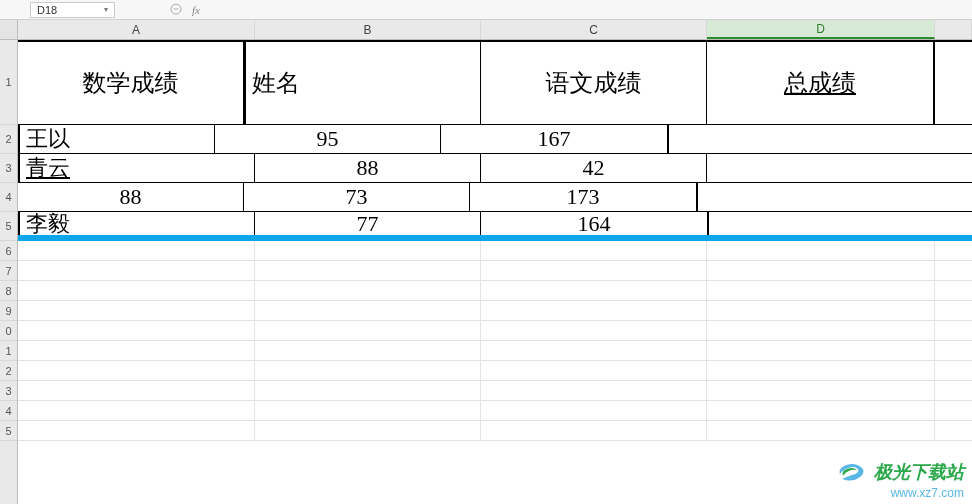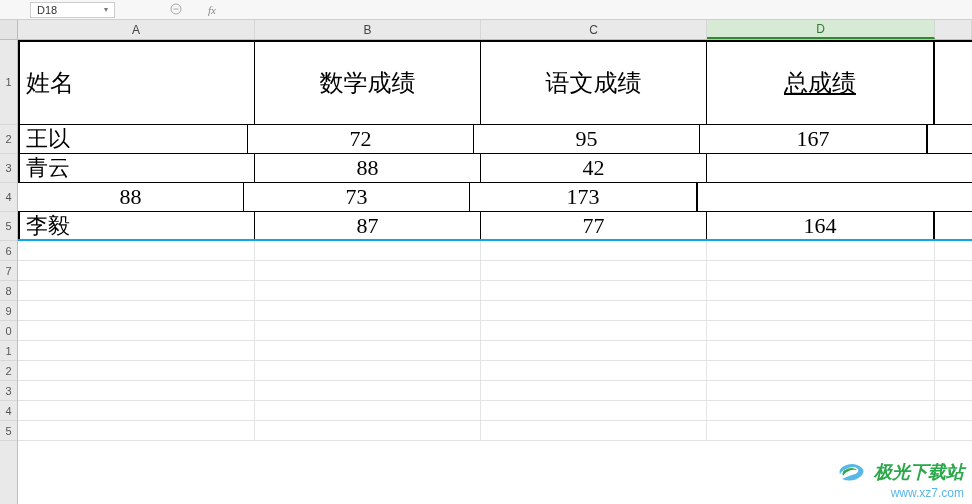--- a/index.html
+++ b/index.html
@@ -23,21 +23,21 @@
     border: 1px solid #ccc;
     padding: 0 6px;
     line-height: 14px;
     font-size: 11px;
     display: flex;
     align-items: center;
     justify-content: space-between;
   }
   .name-box .caret { font-size: 8px; color: #777; }
   .fx-group { display: flex; align-items: center; gap: 10px; margin-left: 55px; color: #888; }
-  .fx-icon { font-style: italic; font-family: serif; margin-left: 16px; }
+  .fx-icon { font-style: italic; font-family: serif; }
   .cancel-icon svg { width: 12px; height: 12px; }
   
   
   .grid-area { display: flex; height: calc(504px - 20px); }
   .row-headers { width: 18px; flex: 0 0 18px; background: #e9e9e9; border-right: 1px solid #bdbdbd; }
   .row-headers .corner { height: 20px; border-bottom: 1px solid #bdbdbd; background: #e4e4e4; }
   .row-headers .rh {
     display: flex; align-items: center; justify-content: center;
     font-size: 11px; color: #555; border-bottom: 1px solid #d7d7d7;
     background: #e9e9e9;
@@ -72,21 +72,21 @@
     white-space: nowrap;
   }
   
   
   .data-cell {
     border-right: 1px solid #000;
     font-size: 22px;
   }
   .data-row { border-bottom: 1px solid #000; }
   .data-row.first { border-top: 2px solid #000; }
-  .data-row.last { border-bottom: 2px solid #0ea5e9; text-align: center; }
+  .data-row.last { border-bottom: 6px solid #0ea5e9; text-align: center; }
   .data-cell.first { border-left: 2px solid #000; }
   .data-cell.last { border-right: 2px solid #000; }
   
   .hdr-cell { justify-content: center; font-size: 24px; }
   .name-cell { justify-content: flex-start; }
   .num-cell  { justify-content: center; }
   
   
   .watermark {
     position: absolute;
@@ -145,48 +145,46 @@
   <div class="main-cols">
     <div class="col-headers" id="col-header-row">
         <div class="ch" style="width: 237px;">A</div>
         <div class="ch" style="width: 226px;">B</div>
         <div class="ch" style="width: 226px;">C</div>
         <div class="ch active" style="width: 228px;">D</div>
         <div class="ch" style="flex: 1 1 0%;"></div>
       </div>
     <div class="cells" id="cell-grid">
         <div class="row data-row first" style="height: 85px;">
+          <div class="cell data-cell hdr-cell" style="width: 226px; height: 100%;">数学成绩</div>
           <div class="cell data-cell first" style="width: 237px; height: 100%; justify-content: flex-start; font-size: 24px;">姓名</div>
-          <div class="cell data-cell hdr-cell" style="width: 226px; height: 100%;">数学成绩</div>
           <div class="cell data-cell hdr-cell" style="width: 226px; height: 100%;">语文成绩</div>
           <div class="cell data-cell hdr-cell last" style="width: 228px; height: 100%; text-decoration: underline;">总成绩</div>
           <div class="cell " style="width: 0px; height: 100%; flex: 1 1 0%; border-right: none;"></div>
         </div>
         <div class="row data-row" style="height: 29px;">
-          <div class="cell data-cell name-cell first" style="width: 230px; height: 100%;">王以</div>
-          <div class="cell data-cell num-cell" style="width: 226px; height: 100%;">72</div>
+          <div class="cell data-cell name-cell first" style="width: 197px; height: 100%;">王以</div>
           <div class="cell data-cell num-cell" style="width: 226px; height: 100%;">95</div>
           <div class="cell data-cell num-cell last" style="width: 228px; height: 100%;">167</div>
           <div class="cell " style="width: 0px; height: 100%; flex: 1 1 0%; border-right: none;"></div>
         </div>
         <div class="row data-row" style="height: 29px;">
-          <div class="cell data-cell name-cell first" style="width: 237px; height: 100%;">青云</div>
+          <div class="cell data-cell name-cell first" style="width: 237px; height: 100%; text-decoration: underline;">青云</div>
           <div class="cell data-cell num-cell" style="width: 226px; height: 100%;">88</div>
           <div class="cell data-cell num-cell" style="width: 226px; height: 100%;">42</div>
           <div class="cell " style="width: 0px; height: 100%; flex: 1 1 0%; border-right: none;"></div>
         </div>
         <div class="row data-row" style="height: 29px;">
           <div class="cell data-cell num-cell" style="width: 226px; height: 100%;">88</div>
           <div class="cell data-cell num-cell" style="width: 226px; height: 100%;">73</div>
           <div class="cell data-cell num-cell last" style="width: 228px; height: 100%;">173</div>
           <div class="cell " style="width: 0px; height: 100%; flex: 1 1 0%; border-right: none;"></div>
         </div>
         <div class="row data-row last" style="height: 29px;">
           <div class="cell data-cell name-cell first" style="width: 237px; height: 100%;">李毅</div>
-          <div class="cell data-cell num-cell" style="width: 226px; height: 100%;">87</div>
           <div class="cell data-cell num-cell" style="width: 226px; height: 100%;">77</div>
           <div class="cell data-cell num-cell last" style="width: 228px; height: 100%;">164</div>
           <div class="cell " style="width: 0px; height: 100%; flex: 1 1 0%; border-right: none;"></div>
         </div>
         <div class="row " style="height: 20px;">
           <div class="cell " style="width: 237px; height: 100%;"></div>
           <div class="cell " style="width: 226px; height: 100%;"></div>
           <div class="cell " style="width: 226px; height: 100%;"></div>
           <div class="cell " style="width: 228px; height: 100%;"></div>
           <div class="cell " style="width: 0px; height: 100%; flex: 1 1 0%; border-right: none;"></div>

